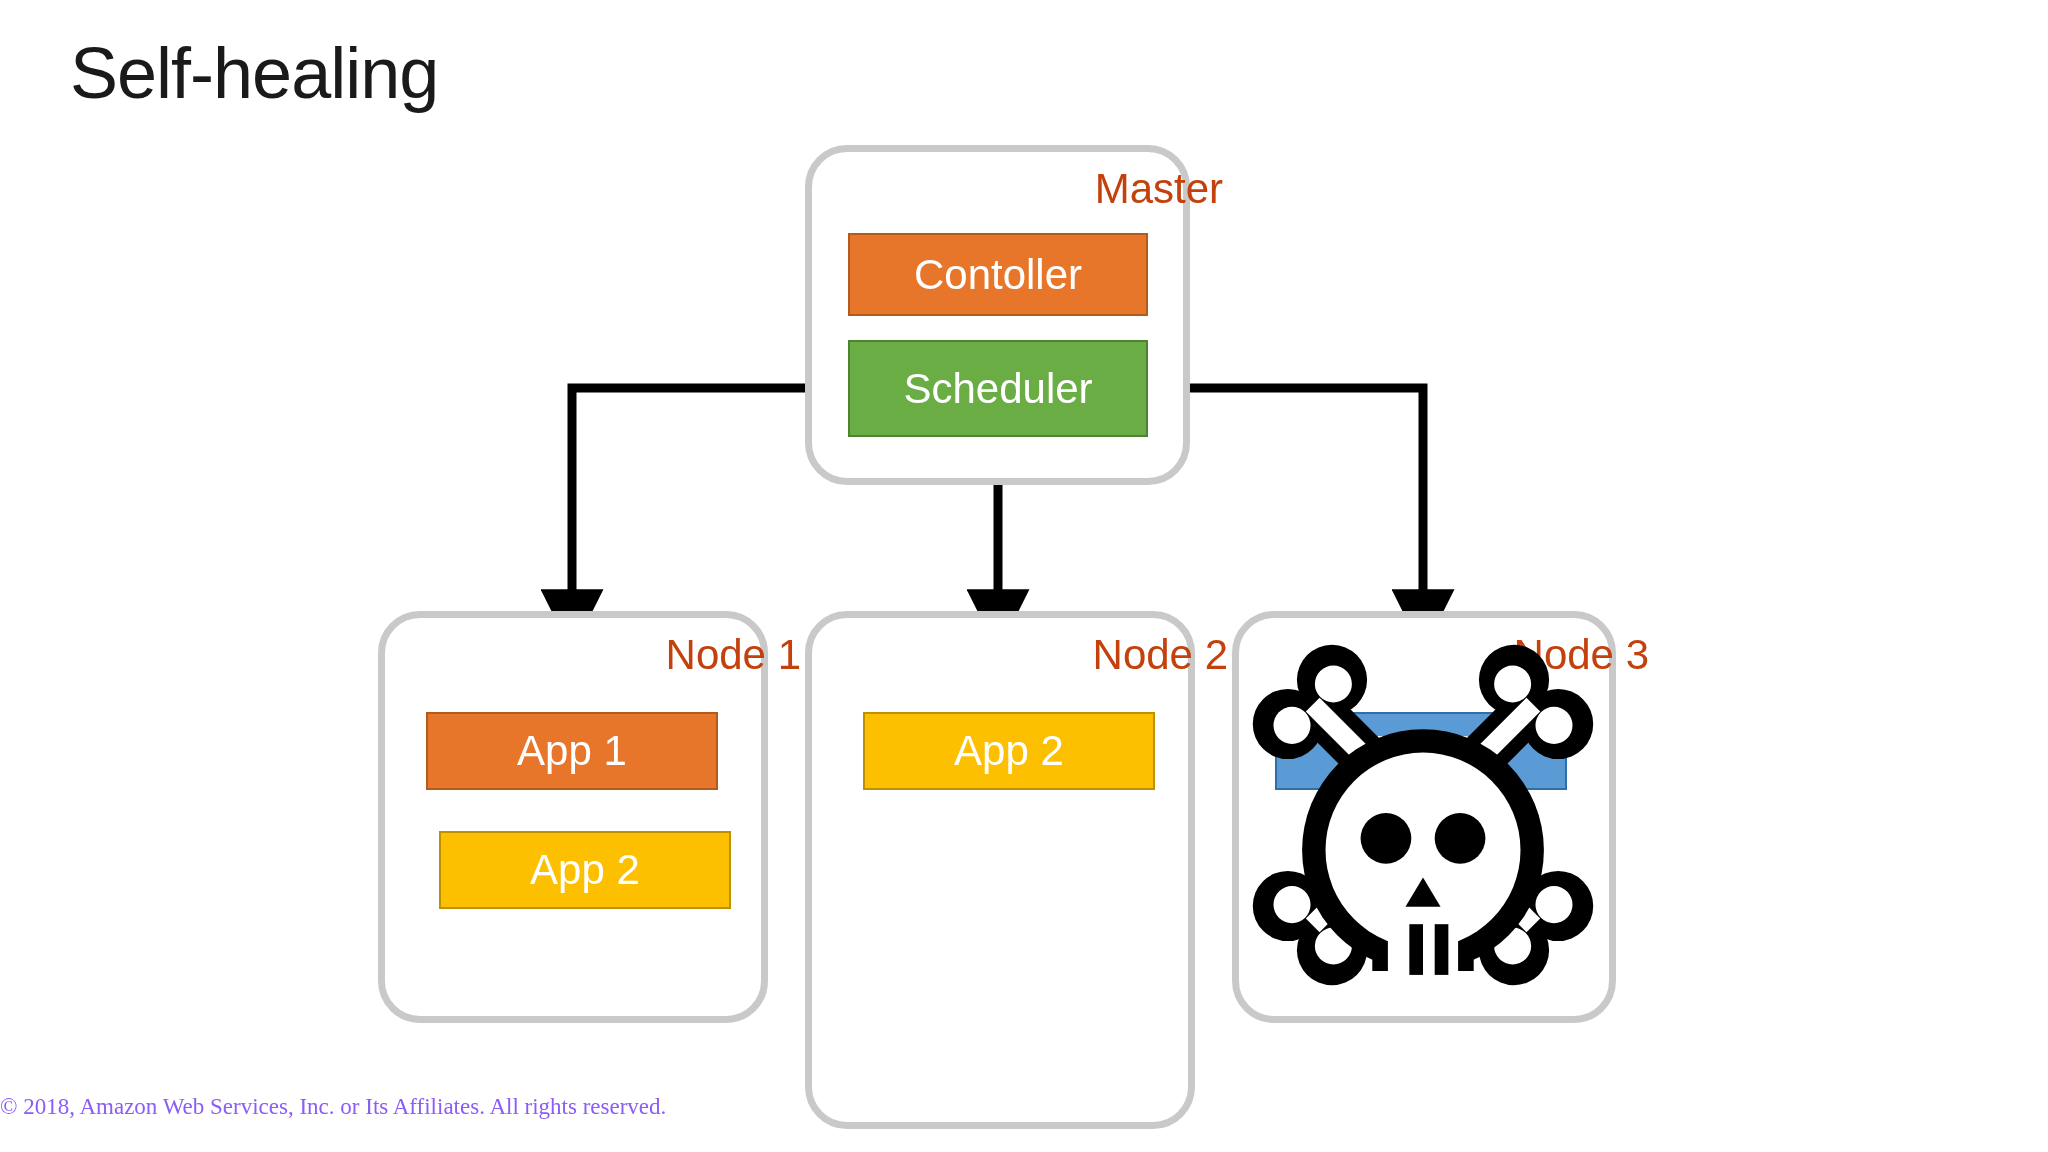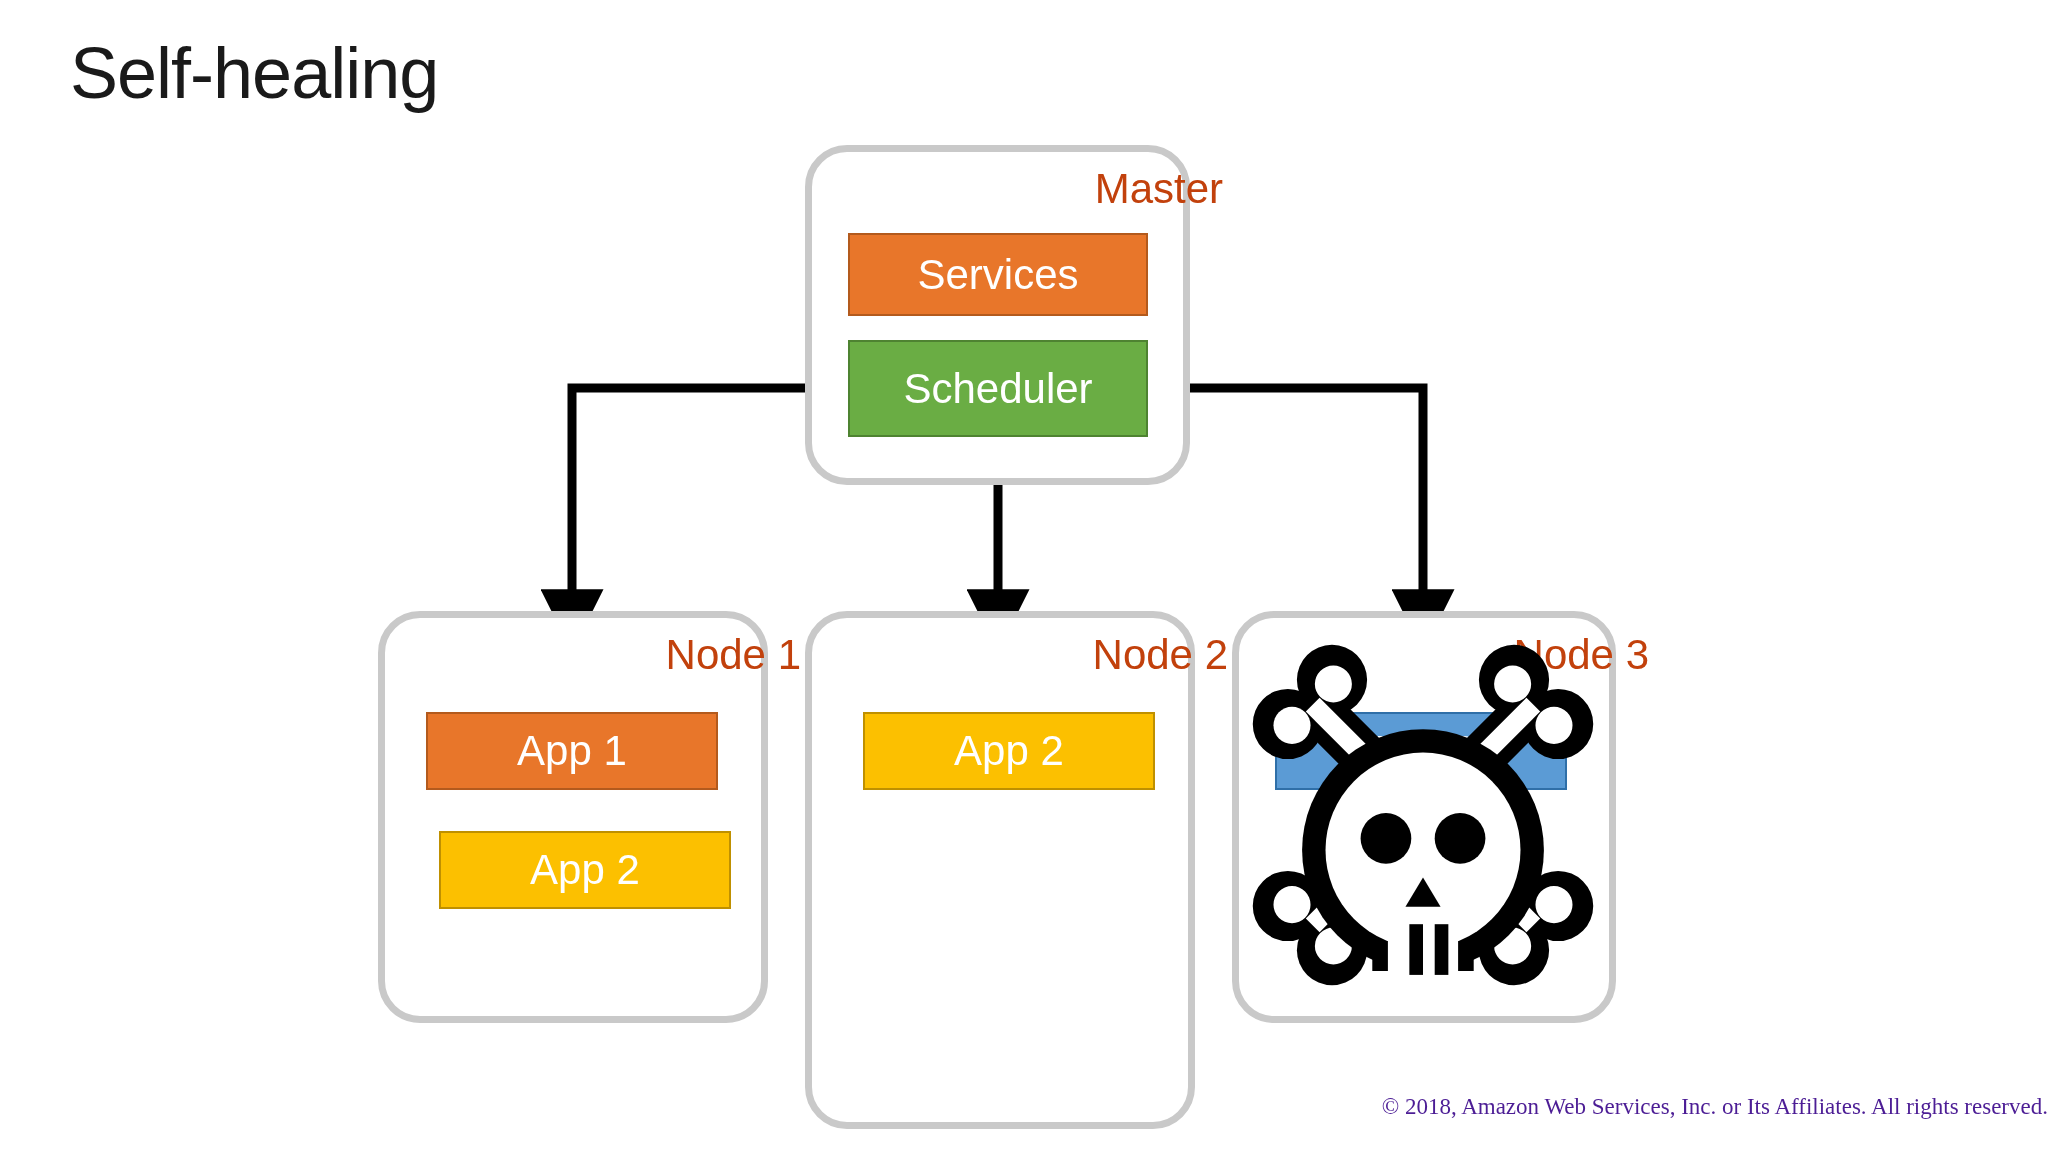--- a/index.html
+++ b/index.html
@@ -82,24 +82,24 @@
     position: absolute;
     pointer-events: none;
   }
 
   
   #footer-copyright {
     position: absolute;
     left: 0;
     top: 1094px;
     width: 100%;
-    text-align: right;
+    text-align: left;
     font-family: "Liberation Serif", serif;
     font-size: 23px;
-    color: #4c1d95;
+    color: #8b5cf6;
     white-space: nowrap;
   }
 </style>
 </head>
 <body>
 
 <div id="slide-title">Self-healing</div>
 
 <svg id="connectors" viewBox="0 0 2048 1152" width="2048" height="1152">
   <defs>
@@ -112,21 +112,21 @@
 
   <path d="M 998 437 L 998 600" fill="none" stroke="#000000" stroke-width="9" marker-end="url(#arrowhead)"></path>
 
   <path d="M 1148 388 L 1423 388 L 1423 600" fill="none" stroke="#000000" stroke-width="9" marker-end="url(#arrowhead)"></path>
 </svg>
 
 <div class="node-box" id="master-box" style="left:805px; top:145px; width:385px; height:340px;">
   <div class="box-label">Master</div>
 </div>
 <div class="chip orange" style="left:848px; top:233px; width:300px; height:83px;">
-  <span>Services</span>
+  <span>Contoller</span>
 </div>
 <div class="chip green" style="left:848px; top:340px; width:300px; height:97px;">
   <span>Scheduler</span>
 </div>
 
 <div class="node-box" id="node1-box" style="left:378px; top:611px; width:390px; height:412px;">
   <div class="box-label">Node 1</div>
 </div>
 <div class="chip orange" style="left:426px; top:712px; width:292px; height:78px;">
   <span>App 1</span>

